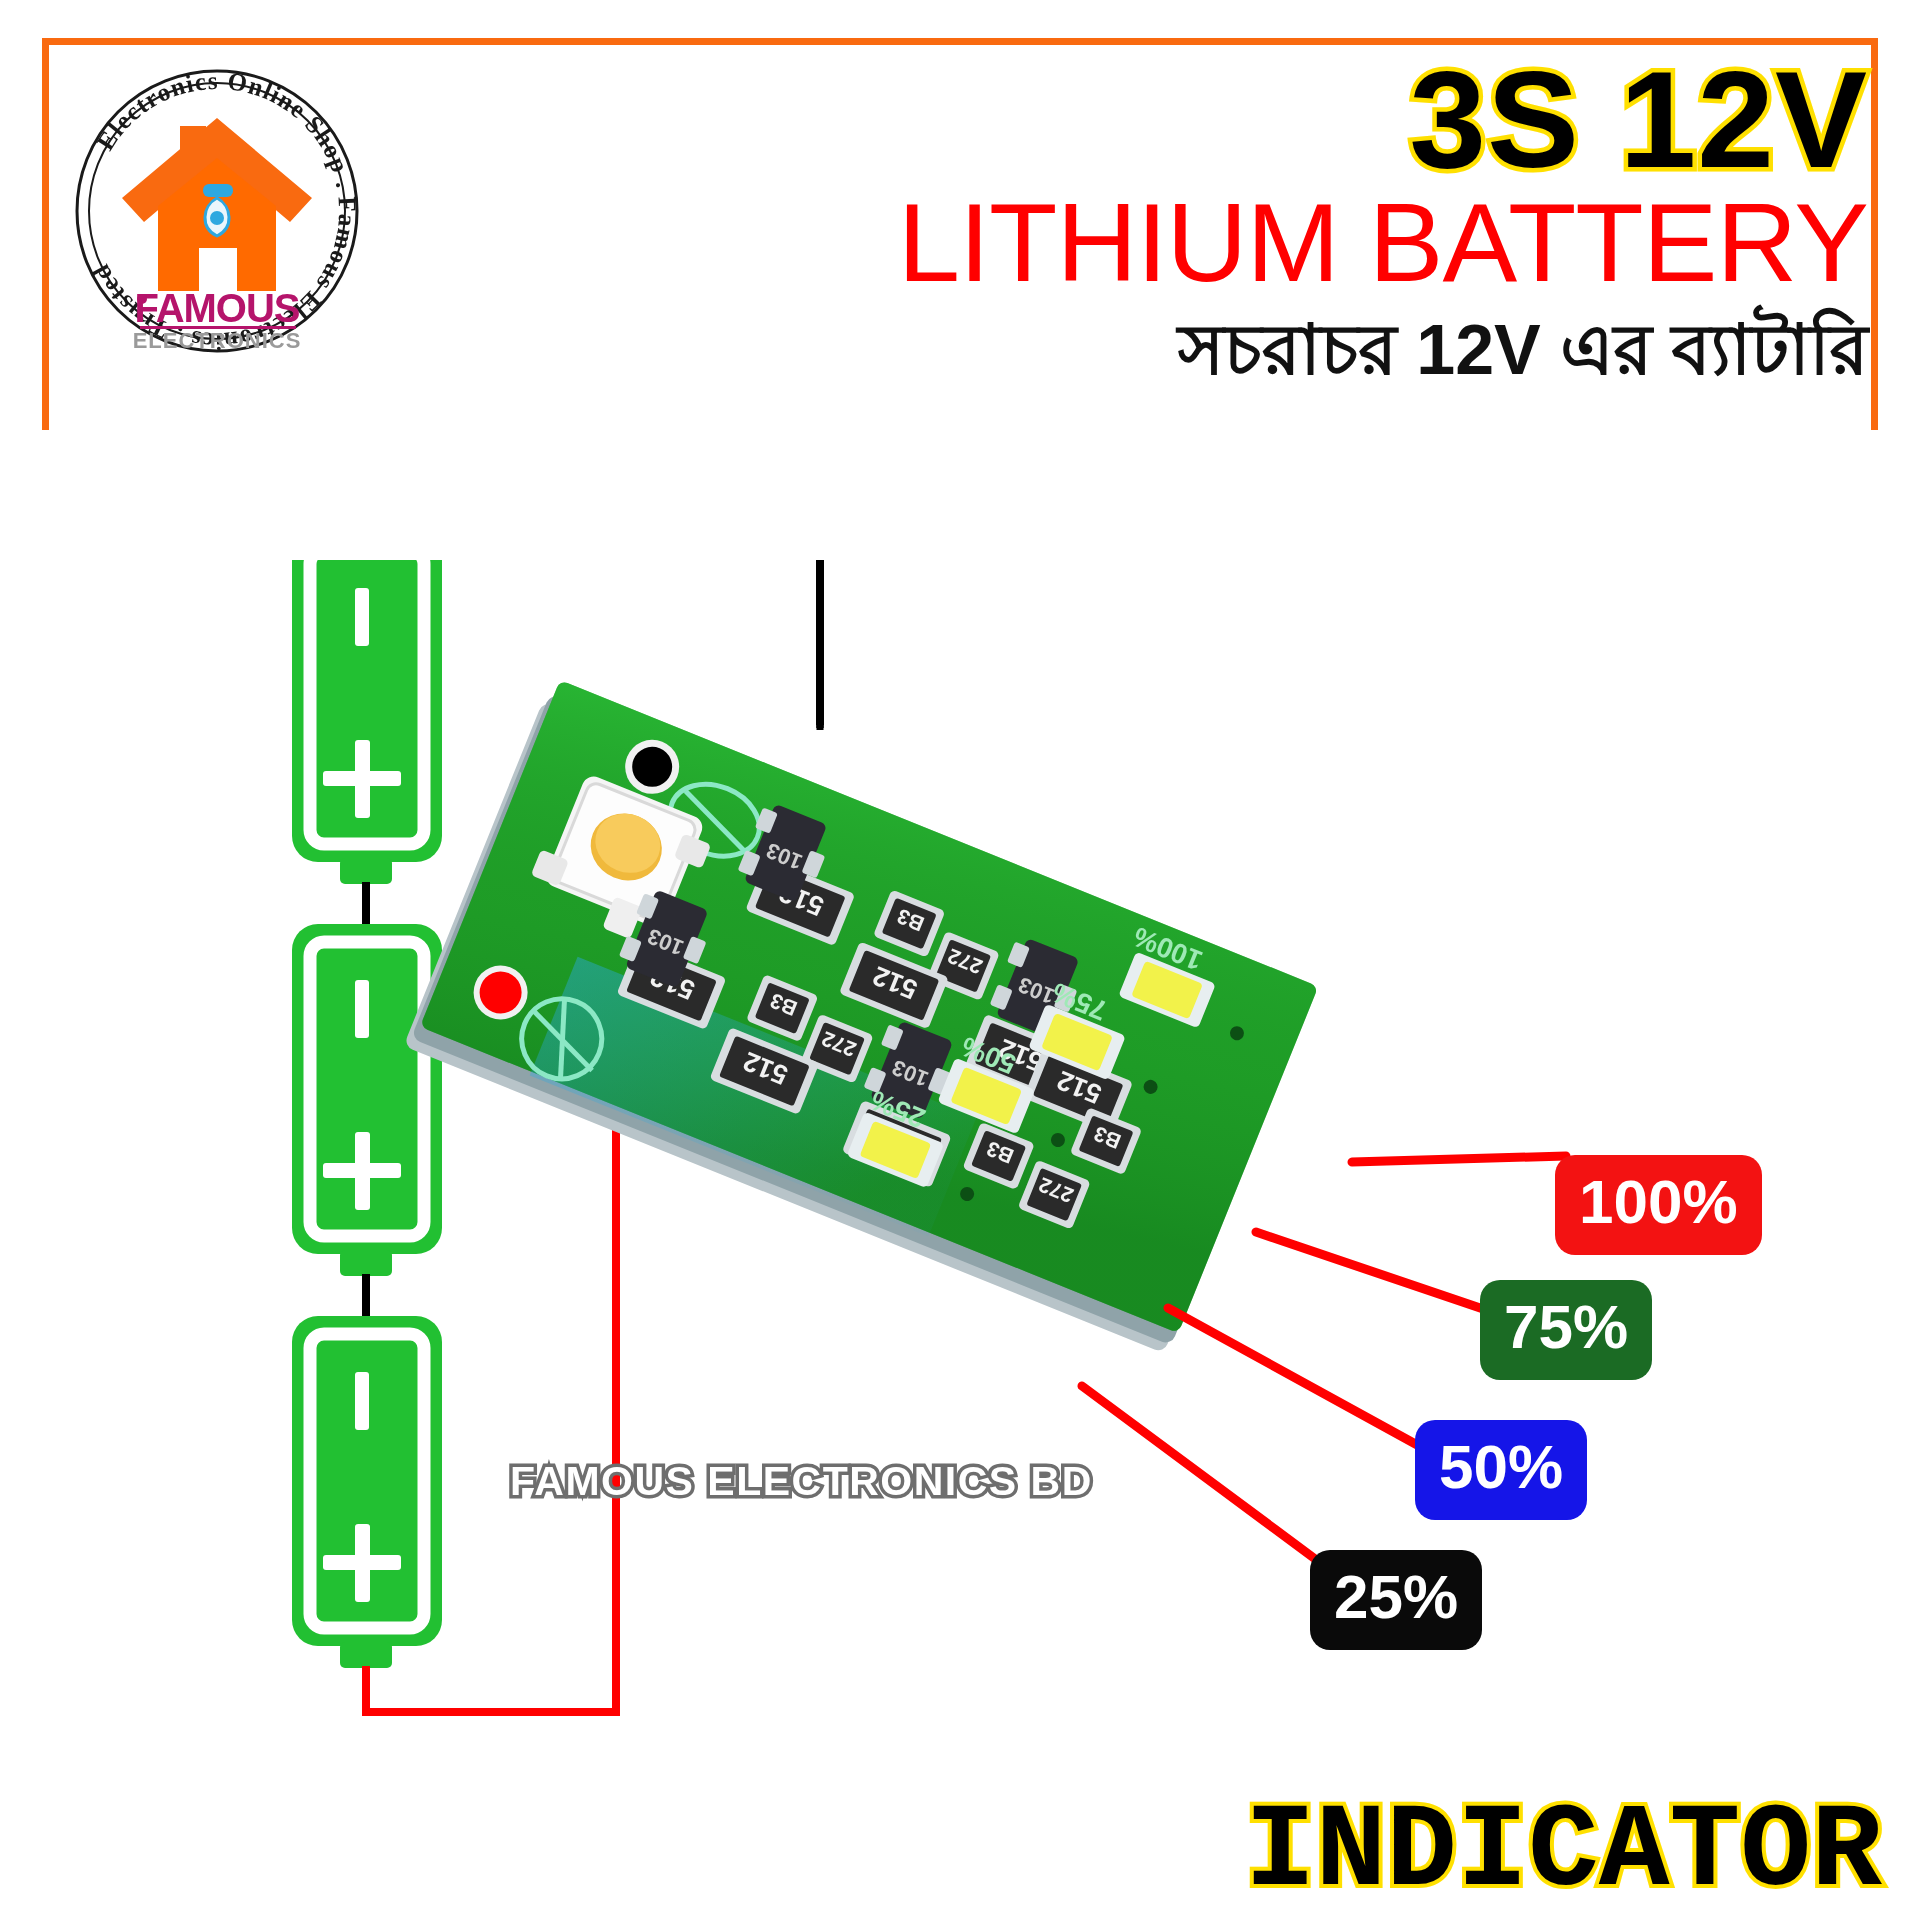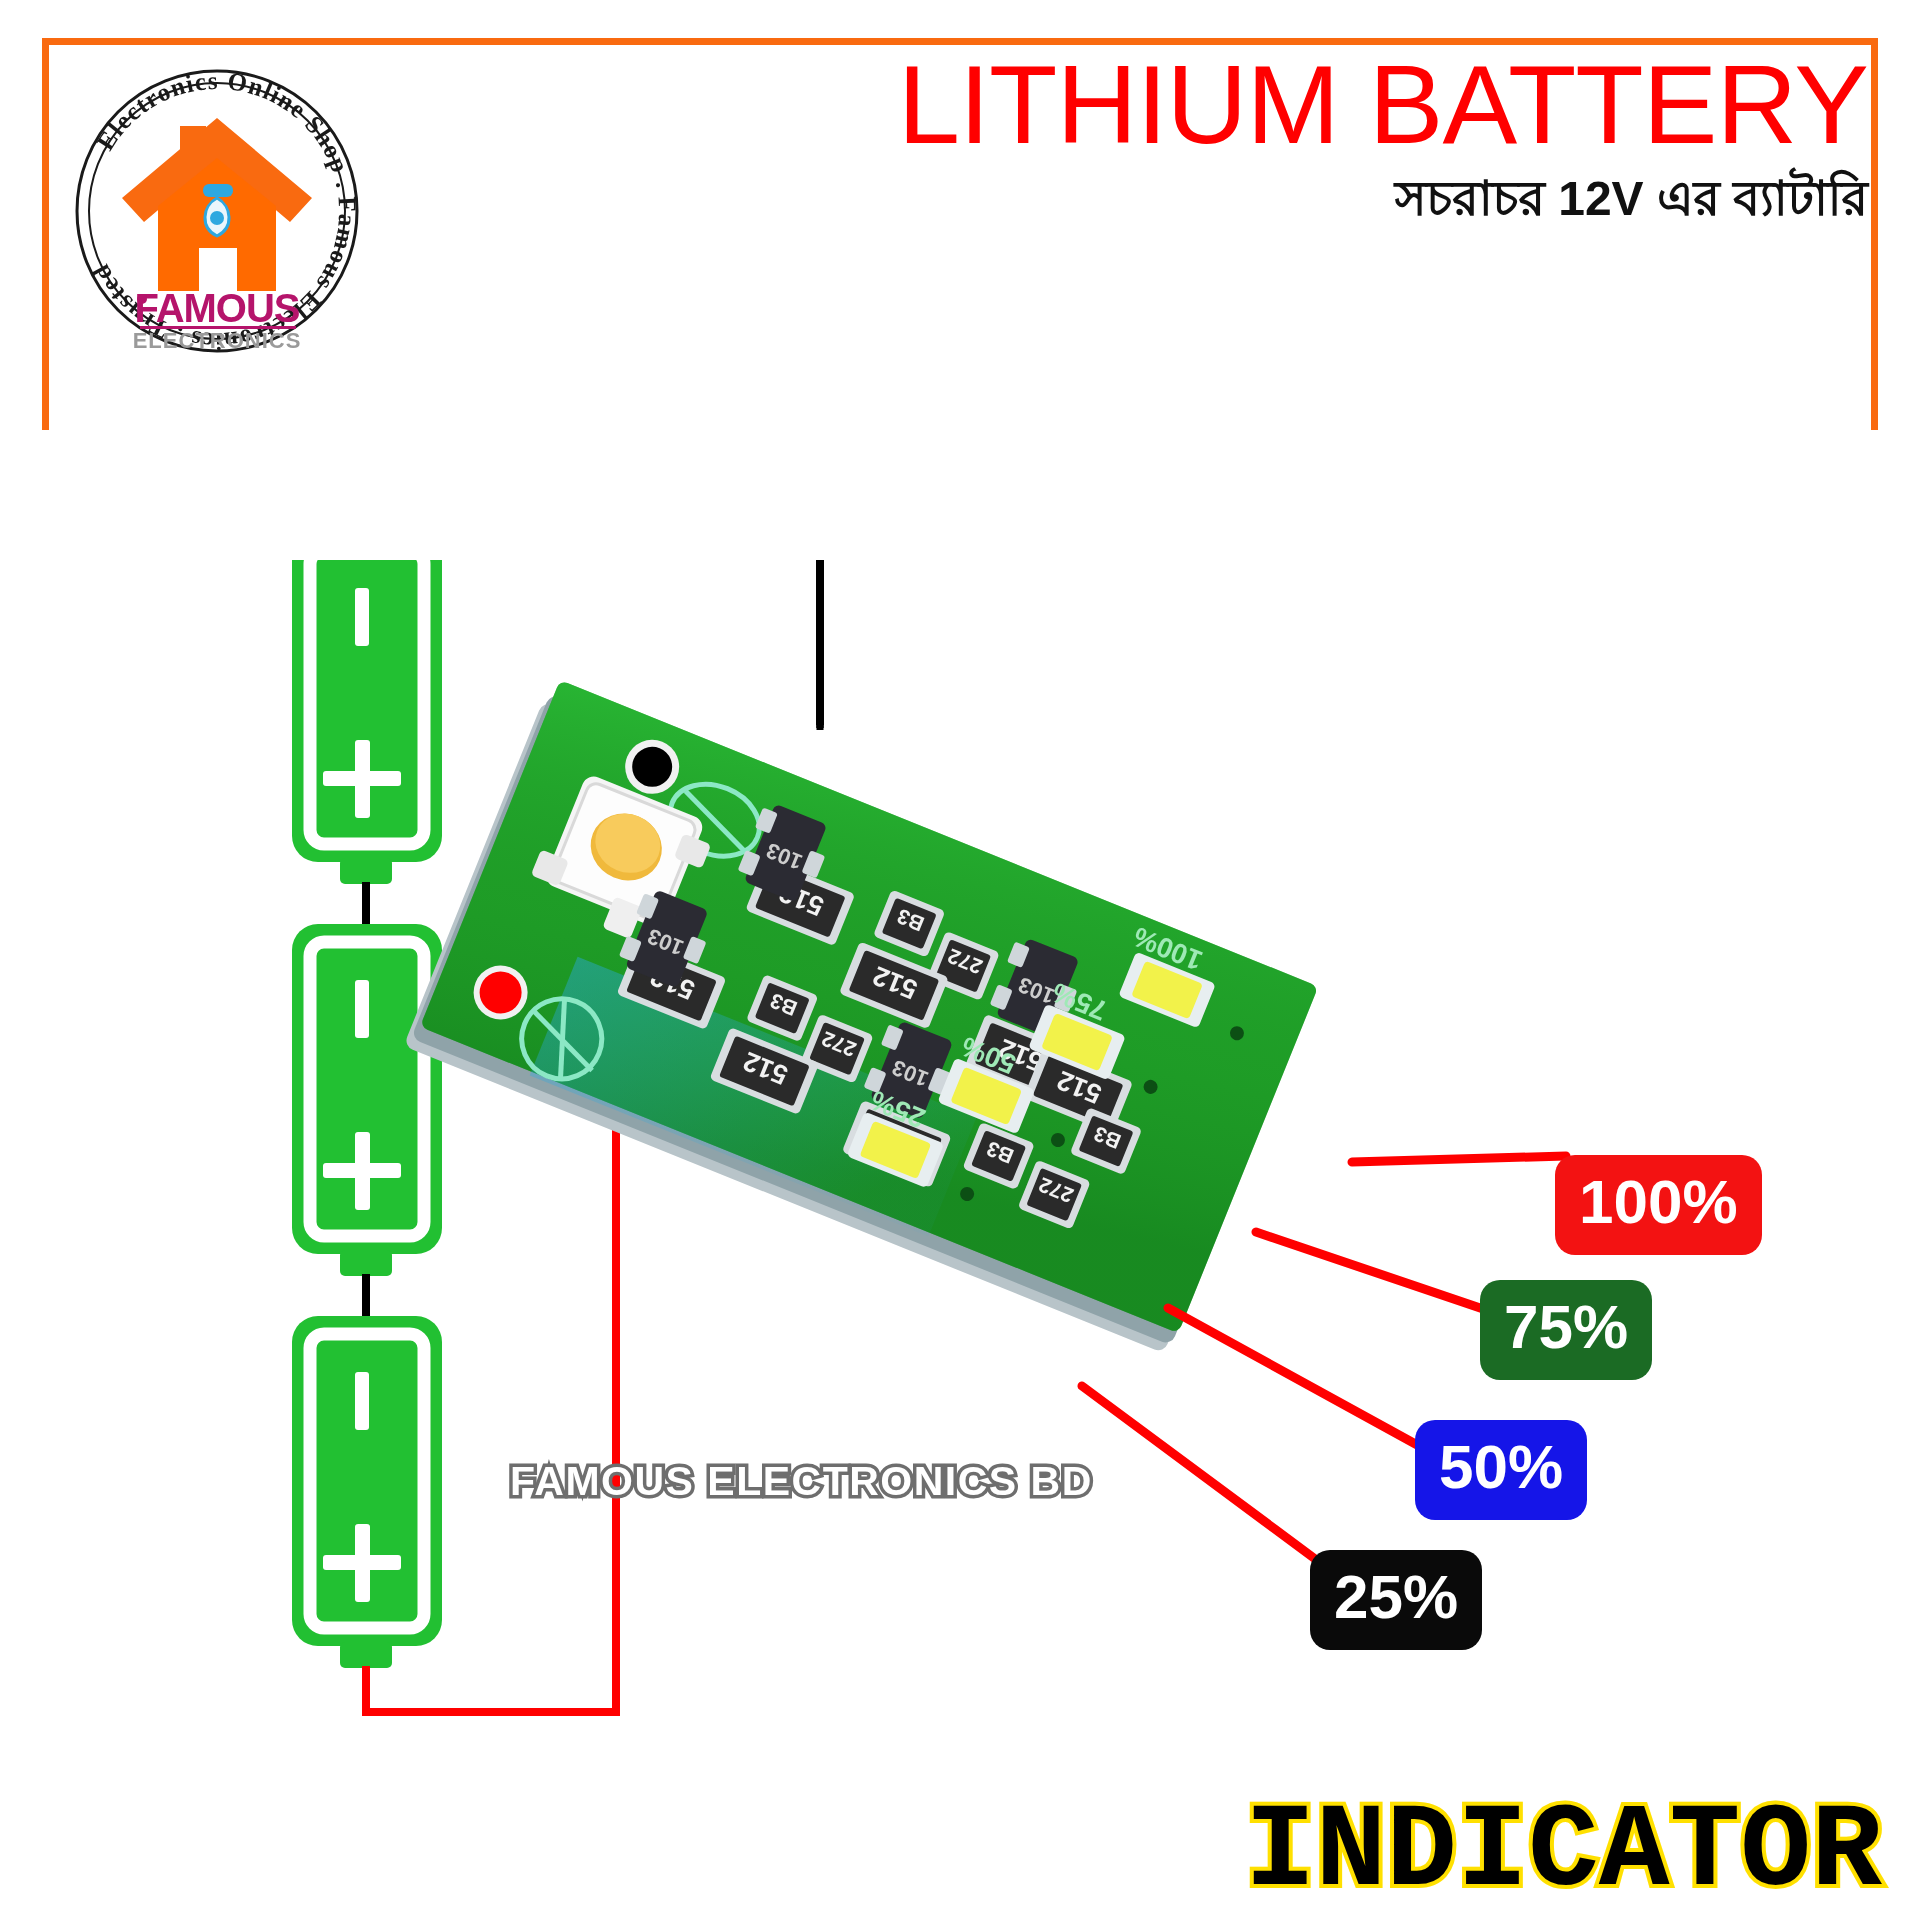--- a/index.html
+++ b/index.html
@@ -27,21 +27,21 @@
     font-size:138px; line-height:1.0; font-weight:bold; letter-spacing:1px;
     color:#000; -webkit-text-stroke:9px #FFE000; paint-order:stroke fill;
     font-family:"Liberation Sans", sans-serif; display:block;
   }
   .title-main {
     font-size:112px; line-height:1.05; font-weight:normal; letter-spacing:-1px;
     color:#FF0000; display:block; margin-top:-4px;
     font-family:"Liberation Sans", sans-serif;
   }
   .bn-line {
-    font-size:48px; line-height:1.22; font-weight:bold; color:#111;
+    font-size:70px; line-height:1.22; font-weight:bold; color:#111;
     display:block; font-family:"Liberation Sans", sans-serif;
   }
   .bn-wrap { margin-top:6px; }
 
   
   .indicator {
     position:absolute; right:38px; bottom:8px;
     font-size:118px; font-weight:bold; letter-spacing:0px; line-height:1;
     color:#000; -webkit-text-stroke:8px #FFE000; paint-order:stroke fill;
     font-family:Liberation Mono, monospace;
@@ -99,20 +99,21 @@
       <circle cx="155" cy="162" r="7" fill="#2EA8E0"></circle>
     </g>
     <text x="155" y="266" text-anchor="middle" font-family="Liberation Sans, sans-serif" font-size="40" font-weight="bold" fill="#B5146B" letter-spacing="-1">FAMOUS</text>
     <circle cx="80" cy="243" r="5" fill="#B5146B"></circle>
     <rect x="78" y="270" width="156" height="3" fill="#B5146B"></rect>
     <text x="155" y="292" text-anchor="middle" font-family="Liberation Sans, sans-serif" font-size="22" font-weight="bold" fill="#9a9a9a" letter-spacing="1">ELECTRONICS</text>
   </svg>
 </div>
 
 <div class="head-wrap">
+  <span class="title-3s">3S 12V</span>
   <span class="title-main">LITHIUM BATTERY</span>
   <div class="bn-wrap">
     <span class="bn-line">সচরাচর 12V এর ব্যাটারি</span>
   </div>
 </div>
 
 <div class="stage">
 <svg width="1920" height="1360" viewBox="0 0 1920 1360" xmlns="http://www.w3.org/2000/svg">
 
   <g>

